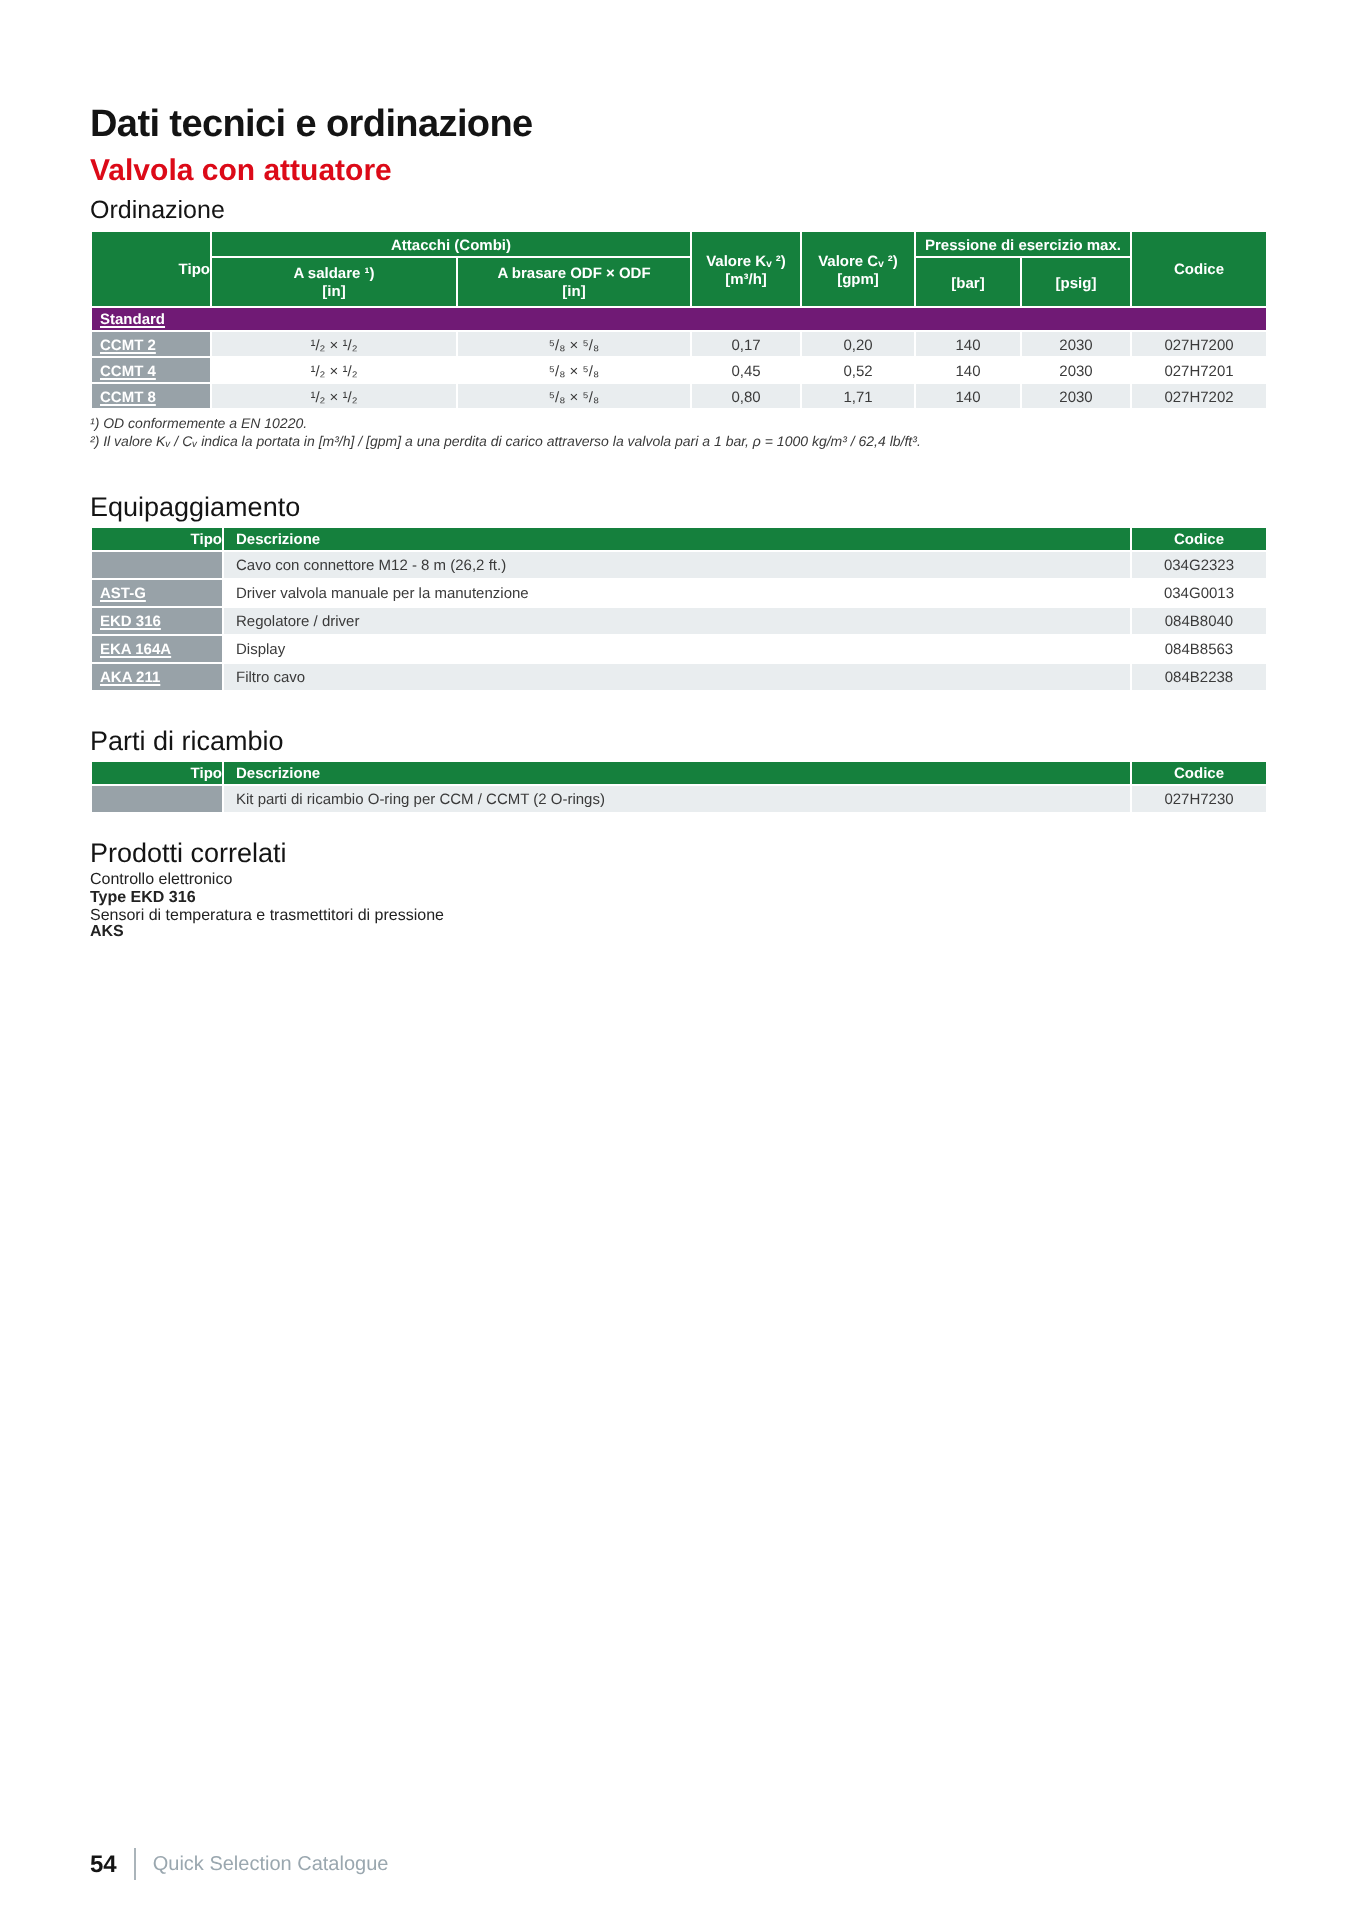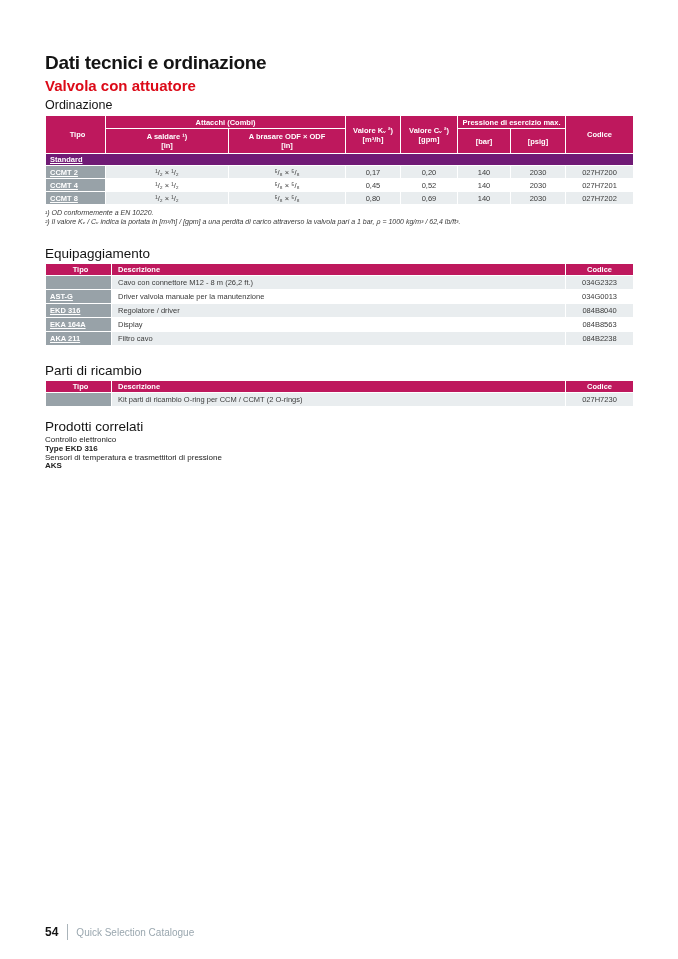--- a/index.html
+++ b/index.html
@@ -21,24 +21,24 @@
   .equip-heading{margin-top:20px;margin-bottom:2px;font-size:13.5px;}
   .spare-heading{margin-top:17px;margin-bottom:2px;font-size:13.5px;}
   .related-heading{margin-top:12px;margin-bottom:2px;font-size:13.5px;}
 
   table{border-collapse:collapse;width:588px;table-layout:fixed;}
   th,td{
     padding:0;font-size:7.5px;border:1px solid #ffffff;
     overflow:hidden;white-space:nowrap;font-weight:normal;
   }
   .hdr{
-    background:#be185d;color:#ffffff;font-weight:bold;
+    background:#15803d;color:#ffffff;font-weight:bold;
     text-align:center;vertical-align:middle;line-height:9px;
   }
-  .hdr-left{text-align:center;padding-left:4px;}
+  .hdr-left{text-align:right;padding-left:4px;}
   .h-group{height:12px;}
   .h-sub{height:24px;}
   .h-flat{height:11px;}
   .group-row td{
     background:#701a75;color:#ffffff;font-weight:bold;
     text-align:left;padding-left:4px;height:11px;text-decoration:underline;
   }
   .tipo-cell{
     background:#98a2a8;color:#ffffff;font-weight:bold;
     text-align:left;padding-left:4px;text-decoration:underline;
@@ -137,21 +137,21 @@
         <td class="data">0,52</td>
         <td class="data">140</td>
         <td class="data">2030</td>
         <td class="data">027H7201</td>
       </tr>
       <tr class="row-light">
         <td class="tipo-cell">CCMT 8</td>
         <td class="data">¹/₂ × ¹/₂</td>
         <td class="data">⁵/₈ × ⁵/₈</td>
         <td class="data">0,80</td>
-        <td class="data">0,69</td>
+        <td class="data">1,71</td>
         <td class="data">140</td>
         <td class="data">2030</td>
         <td class="data">027H7202</td>
       </tr>
     </tbody>
   </table>
 
   <div class="footnotes">
     <div class="footnote">¹) OD conformemente a EN 10220.</div>
     <div class="footnote">²) Il valore Kᵥ / Cᵥ indica la portata in [m³/h] / [gpm] a una perdita di carico attraverso la valvola pari a 1 bar, ρ = 1000 kg/m³ / 62,4 lb/ft³.</div>

